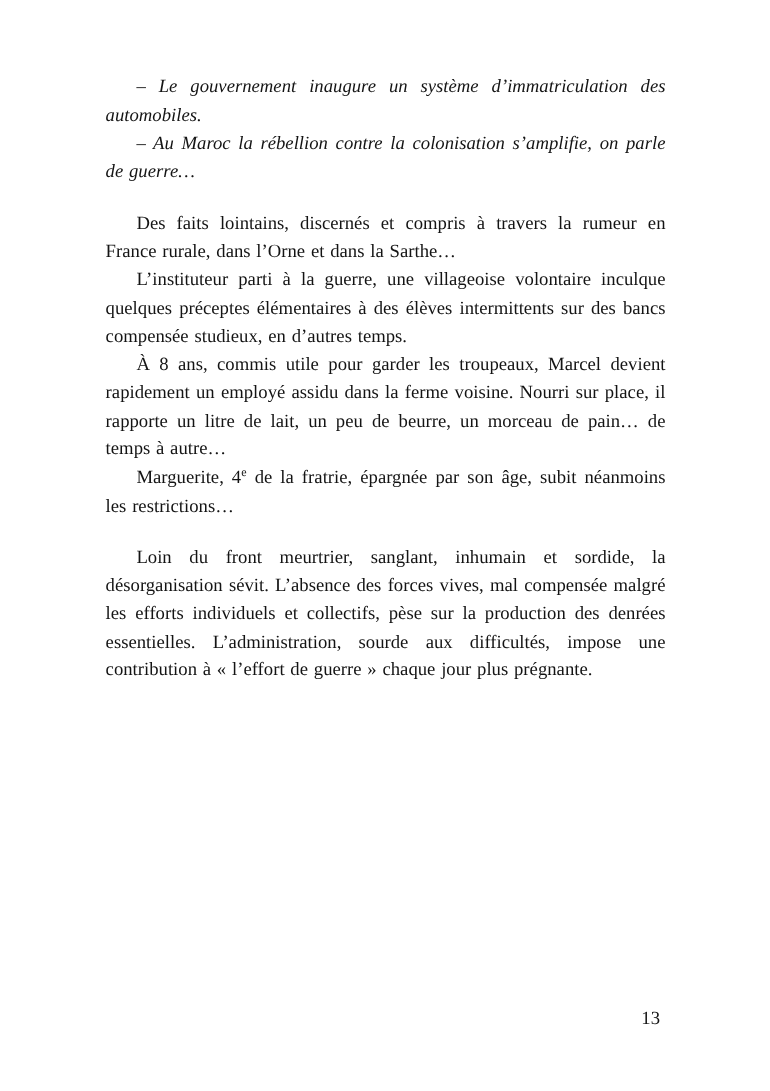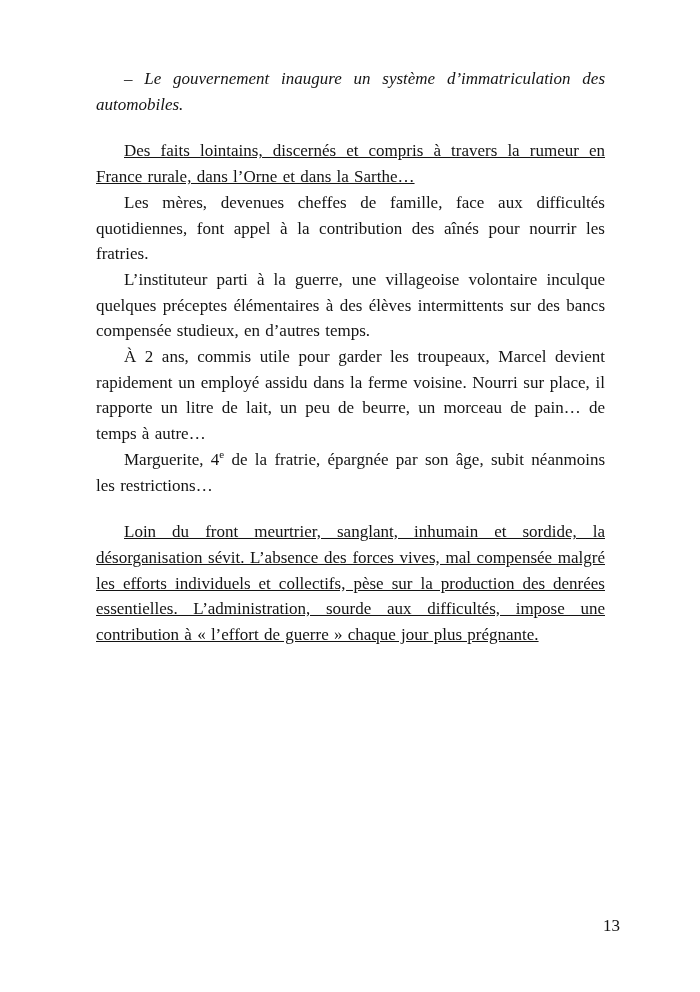--- a/index.html
+++ b/index.html
@@ -30,54 +30,53 @@
     line-height: 25.7px;
     text-align: justify;
     text-indent: 28px;
     word-spacing: 1px;
   }
   p.italic {
     font-style: italic;
   }
   p.gap {
     margin-top: 21px;
-    text-decoration: underline;
   }
   sup.ordinal {
     font-size: 11px;
     line-height: 0;
     vertical-align: super;
   }
   .page-number {
     position: absolute;
-    right: 80px;
+    right: 100px;
     bottom: 56px;
     font-size: 17px;
     line-height: 20px;
     color: #141414;
   }
 </style>
 </head>
 <body>
 
 <div class="page">
   <div class="content">
 
     <p class="para italic">– Le gouvernement inaugure un système d’immatriculation des automobiles.</p>
 
+    <p class="para italic">– Au Maroc la rébellion contre la colonisation s’amplifie, on parle de guerre…</p>
 
     <p class="para gap">Des faits lointains, discernés et compris à travers la rumeur en France rurale, dans l’Orne et dans la Sarthe…</p>
 
 
-    <p class="para">Les mères, devenues cheffes de famille, face aux difficultés quotidiennes, font appel à la contribution des aînés pour nourrir les fratries.</p>
 
 
     <p class="para">L’instituteur parti à la guerre, une villageoise volontaire inculque quelques préceptes élémentaires à des élèves intermittents sur des bancs compensée studieux, en d’autres temps.</p>
 
-    <p class="para">À 2 ans, commis utile pour garder les troupeaux, Marcel devient rapidement un employé assidu dans la ferme voisine. Nourri sur place, il rapporte un litre de lait, un peu de beurre, un morceau de pain… de temps à autre…</p>
+    <p class="para">À 8 ans, commis utile pour garder les troupeaux, Marcel devient rapidement un employé assidu dans la ferme voisine. Nourri sur place, il rapporte un litre de lait, un peu de beurre, un morceau de pain… de temps à autre…</p>
 
     <p class="para"><span>Marguerite, 4</span><sup class="ordinal">e</sup><span> de la fratrie, épargnée par son âge, subit néanmoins les restrictions…</span></p>
 
     <p class="para gap">Loin du front meurtrier, sanglant, inhumain et sordide, la désorganisation sévit. L’absence des forces vives, mal compensée malgré les efforts individuels et collectifs, pèse sur la production des denrées essentielles. L’administration, sourde aux difficultés, impose une contribution à « l’effort de guerre » chaque jour plus prégnante.</p>
 
   </div>
 
   <div class="page-number">13</div>
 </div>
 

